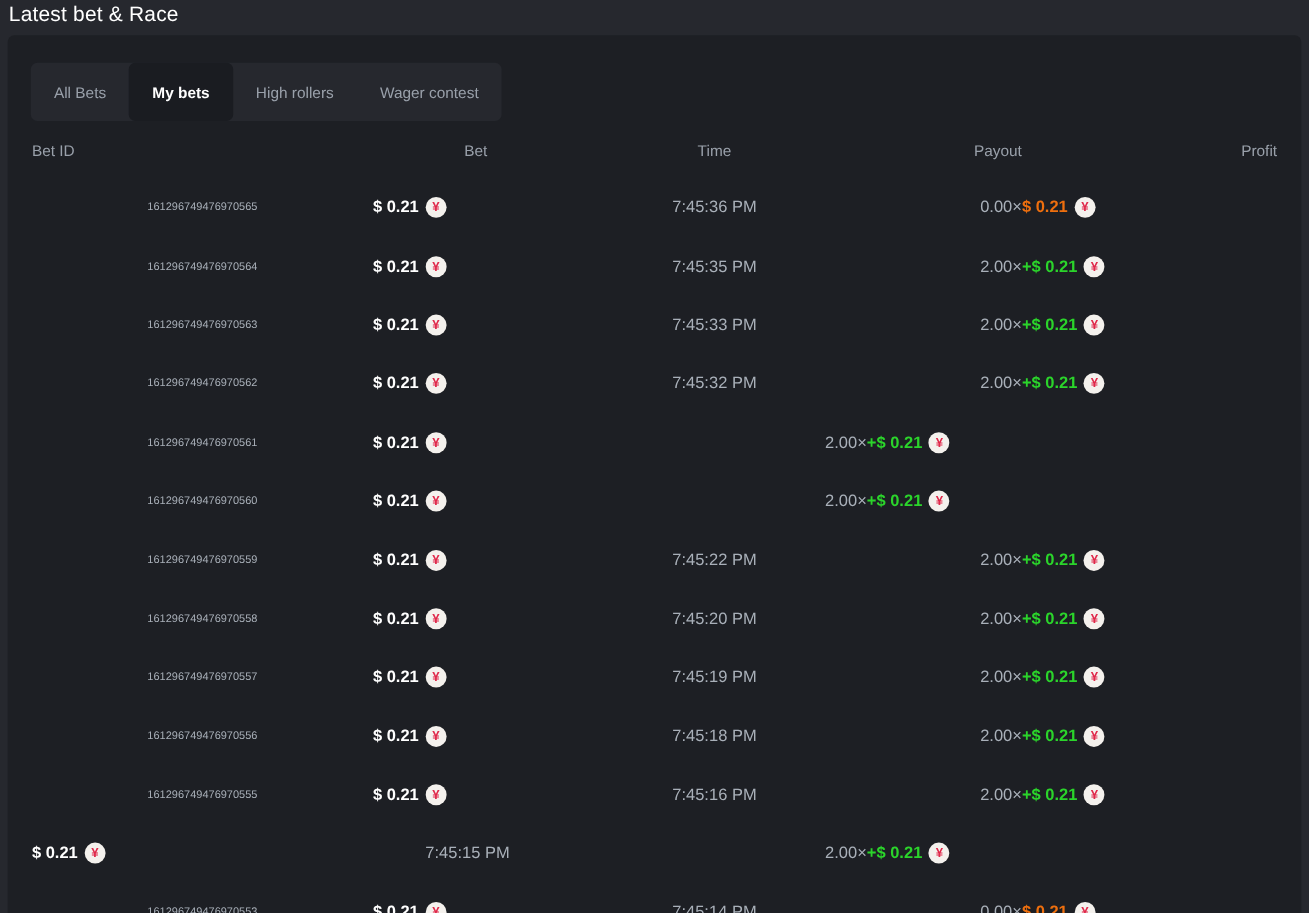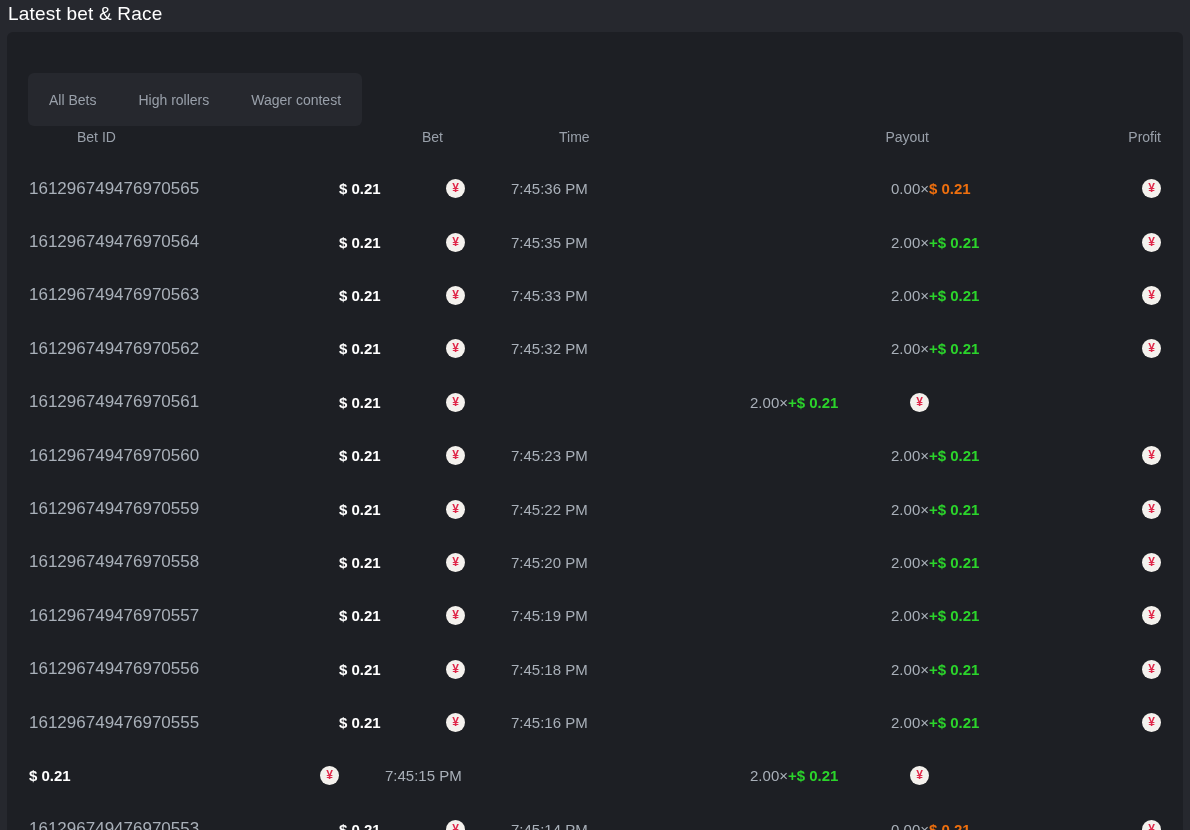--- a/index.html
+++ b/index.html
@@ -26,21 +26,21 @@
   .page-title{
     position:absolute;left:8px;top:3px;
     font-size:19px;font-weight:500;color:var(--white);
     letter-spacing:.2px;
   }
   .panel{
     position:absolute;left:7px;top:32px;width:1176px;height:920px;
     background:var(--panel-bg);border-radius:6px;
   }
   .tabbar{
-    position:absolute;left:21px;top:41px;
+    position:absolute;left:21px;top:25px;
     display:inline-flex;align-items:flex-end;
     background:var(--tabbar-bg);border-radius:6px;overflow:hidden;
   }
   .tab{
     height:53px;padding:0 21px;display:flex;align-items:center;
     font-size:14px;color:var(--muted);cursor:pointer;white-space:nowrap;
   }
   .tab.active{
     background:var(--tab-active-bg);color:var(--white);font-weight:700;
     border-radius:6px;
@@ -49,49 +49,50 @@
     position:absolute;left:0;top:79px;width:1176px;
   }
   .trow{
     display:grid;
     grid-template-columns:310px 126px 323px 141px 1fr;
     align-items:center;
     padding:0 22px;
     height:53.4px;
   }
   .thead .trow{height:51px;}
-  .th{font-size:14px;color:var(--muted);margin-left:48px;}
+  .th{font-size:14px;color:var(--muted);}
   .c1{text-align:left;}
   .c2{text-align:right;}
   .th.c2{padding-right:22px;}
-  .c3{text-align:left;padding-left:46px;}
+  .c3{text-align:center;padding-left:46px;}
   .c4{text-align:right;}
   .c5{text-align:right;}
-  .cell-id{font-size:17px;color:var(--value);}
+  .cell-id{font-size:10px;color:var(--value);text-align:center;}
   .cell-time,.cell-payout{font-size:15px;color:var(--value);}
-  .cell-bet,.cell-profit{display:flex;align-items:center;justify-content:space-between;}
+  .cell-bet,.cell-profit{display:flex;align-items:center;justify-content:flex-start;}
   .amount{font-size:15px;font-weight:700;color:var(--white);white-space:nowrap;}
   .amount.win{color:var(--win);}
   .amount.loss{color:var(--loss);}
   .coin{
     display:inline-block;width:19px;height:19px;border-radius:50%;
     background:var(--coin-bg);color:var(--coin-fg);
     font-size:12px;font-weight:700;line-height:19px;text-align:center;
     margin-left:6px;flex:0 0 auto;
   }
 </style>
 </head>
 <body>
 
 <div class="page-title">Latest bet &amp; Race</div>
 
 <div class="panel">
 
   <div class="tabbar">
     <div class="tab">All Bets</div>
+    <div class="tab active">My bets</div>
     <div class="tab">High rollers</div>
     <div class="tab">Wager contest</div>
   </div>
 
   <div class="table">
     <div class="thead">
       <div class="trow">
         <div class="th c1">Bet ID</div>
         <div class="th c2">Bet</div>
         <div class="th c3">Time</div>
@@ -168,21 +169,20 @@
       <span class="coin">¥</span>
     </div>
   </div>
 
   <div class="trow">
     <div class="c1 cell-id">161296749476970560</div>
     <div class="c2 cell-bet">
       <span class="amount">$ 0.21</span>
       <span class="coin">¥</span>
     </div>
-    <div class="c3 cell-time">7:45:23 PM</div>
     <div class="c4 cell-payout">2.00×</div>
     <div class="c5 cell-profit">
       <span class="amount win">+$ 0.21</span>
       <span class="coin">¥</span>
     </div>
   </div>
 
   <div class="trow">
     <div class="c1 cell-id">161296749476970559</div>
     <div class="c2 cell-bet">

